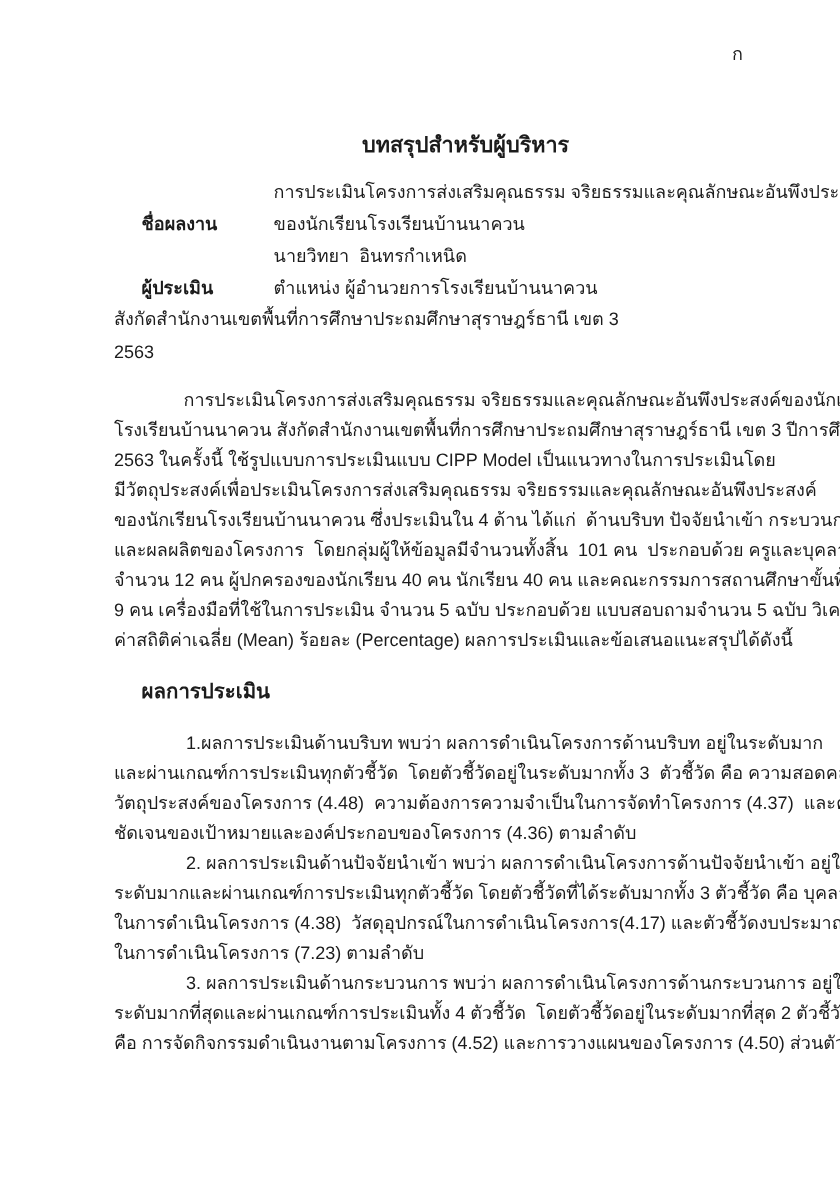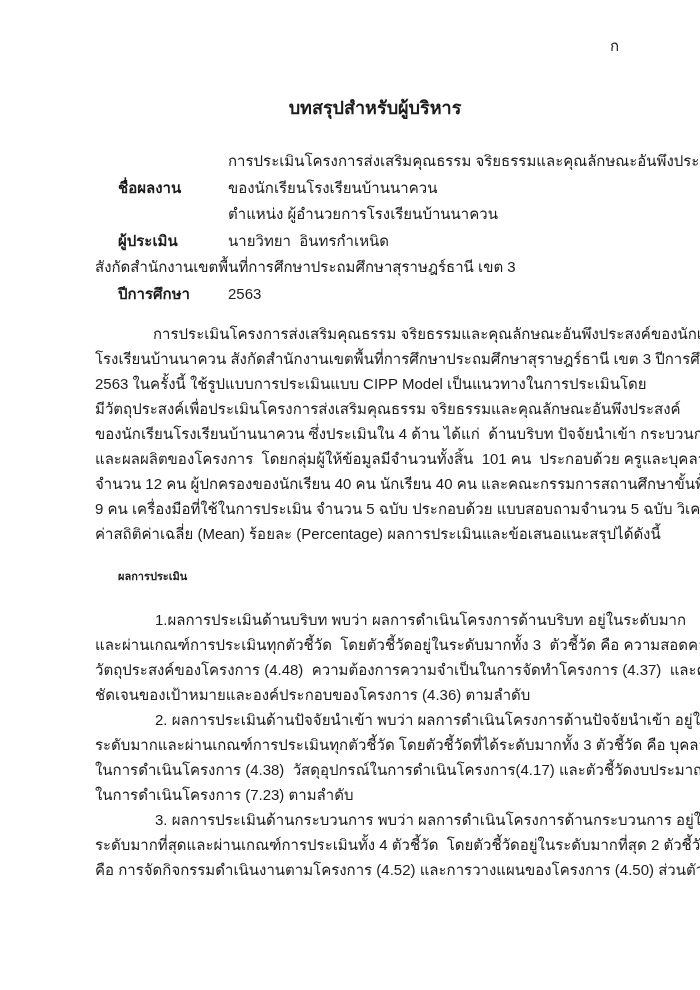--- a/index.html
+++ b/index.html
@@ -21,21 +21,21 @@
     top: 36px;
     left: 610px;
     font-size: 15px;
     line-height: 20px;
   }
   .doc-title {
     position: absolute;
     top: 96px;
     left: 95px;
     width: 560px;
-    margin: 0;
+    margin: 13px;
     text-align: center;
     font-size: 18px;
     font-weight: bold;
     line-height: 24px;
   }
   .content {
     position: absolute;
     top: 148px;
     left: 95px;
     width: 535px;
@@ -71,21 +71,21 @@
     margin-top: 14px;
   }
   .first-line {
     padding-left: 58px;
   }
   .num-first-line {
     padding-left: 60px;
   }
   .section-heading {
     margin: 18px 0 18px 23px;
-    font-size: 11px;
+    font-size: 17px;
     font-weight: bold;
     line-height: 25px;
   }
 </style>
 </head>
 <body>
 
 <div class="page">
 
   <div class="page-number">ก</div>
@@ -100,33 +100,32 @@
         <div class="info-label">ชื่อผลงาน</div>
         <div class="info-value">
           <div class="line">การประเมินโครงการส่งเสริมคุณธรรม จริยธรรมและคุณลักษณะอันพึงประสงค์</div>
           <div class="line">ของนักเรียนโรงเรียนบ้านนาควน</div>
         </div>
       </div>
 
       <div class="info-row">
         <div class="info-label">ผู้ประเมิน</div>
         <div class="info-value">
+          <div class="line">นายวิทยา  อินทรกำเหนิด</div>
           <div class="line">ตำแหน่ง ผู้อำนวยการโรงเรียนบ้านนาควน</div>
-          <div class="line">นายวิทยา  อินทรกำเหนิด</div>
         </div>
       </div>
 
       <div class="info-row">
         <div class="info-value">
           <div class="line">สังกัดสำนักงานเขตพื้นที่การศึกษาประถมศึกษาสุราษฎร์ธานี เขต 3</div>
         </div>
       </div>
 
       <div class="info-row">
-        <div class="info-label">ปีการศึกษา</div>
         <div class="info-value">
           <div class="line">2563</div>
         </div>
       </div>
 
     </div>
 
     <div class="paragraph intro">
       <div class="line first-line">การประเมินโครงการส่งเสริมคุณธรรม จริยธรรมและคุณลักษณะอันพึงประสงค์ของนักเรียน</div>
       <div class="line">โรงเรียนบ้านนาควน สังกัดสำนักงานเขตพื้นที่การศึกษาประถมศึกษาสุราษฎร์ธานี เขต 3 ปีการศึกษา</div>

